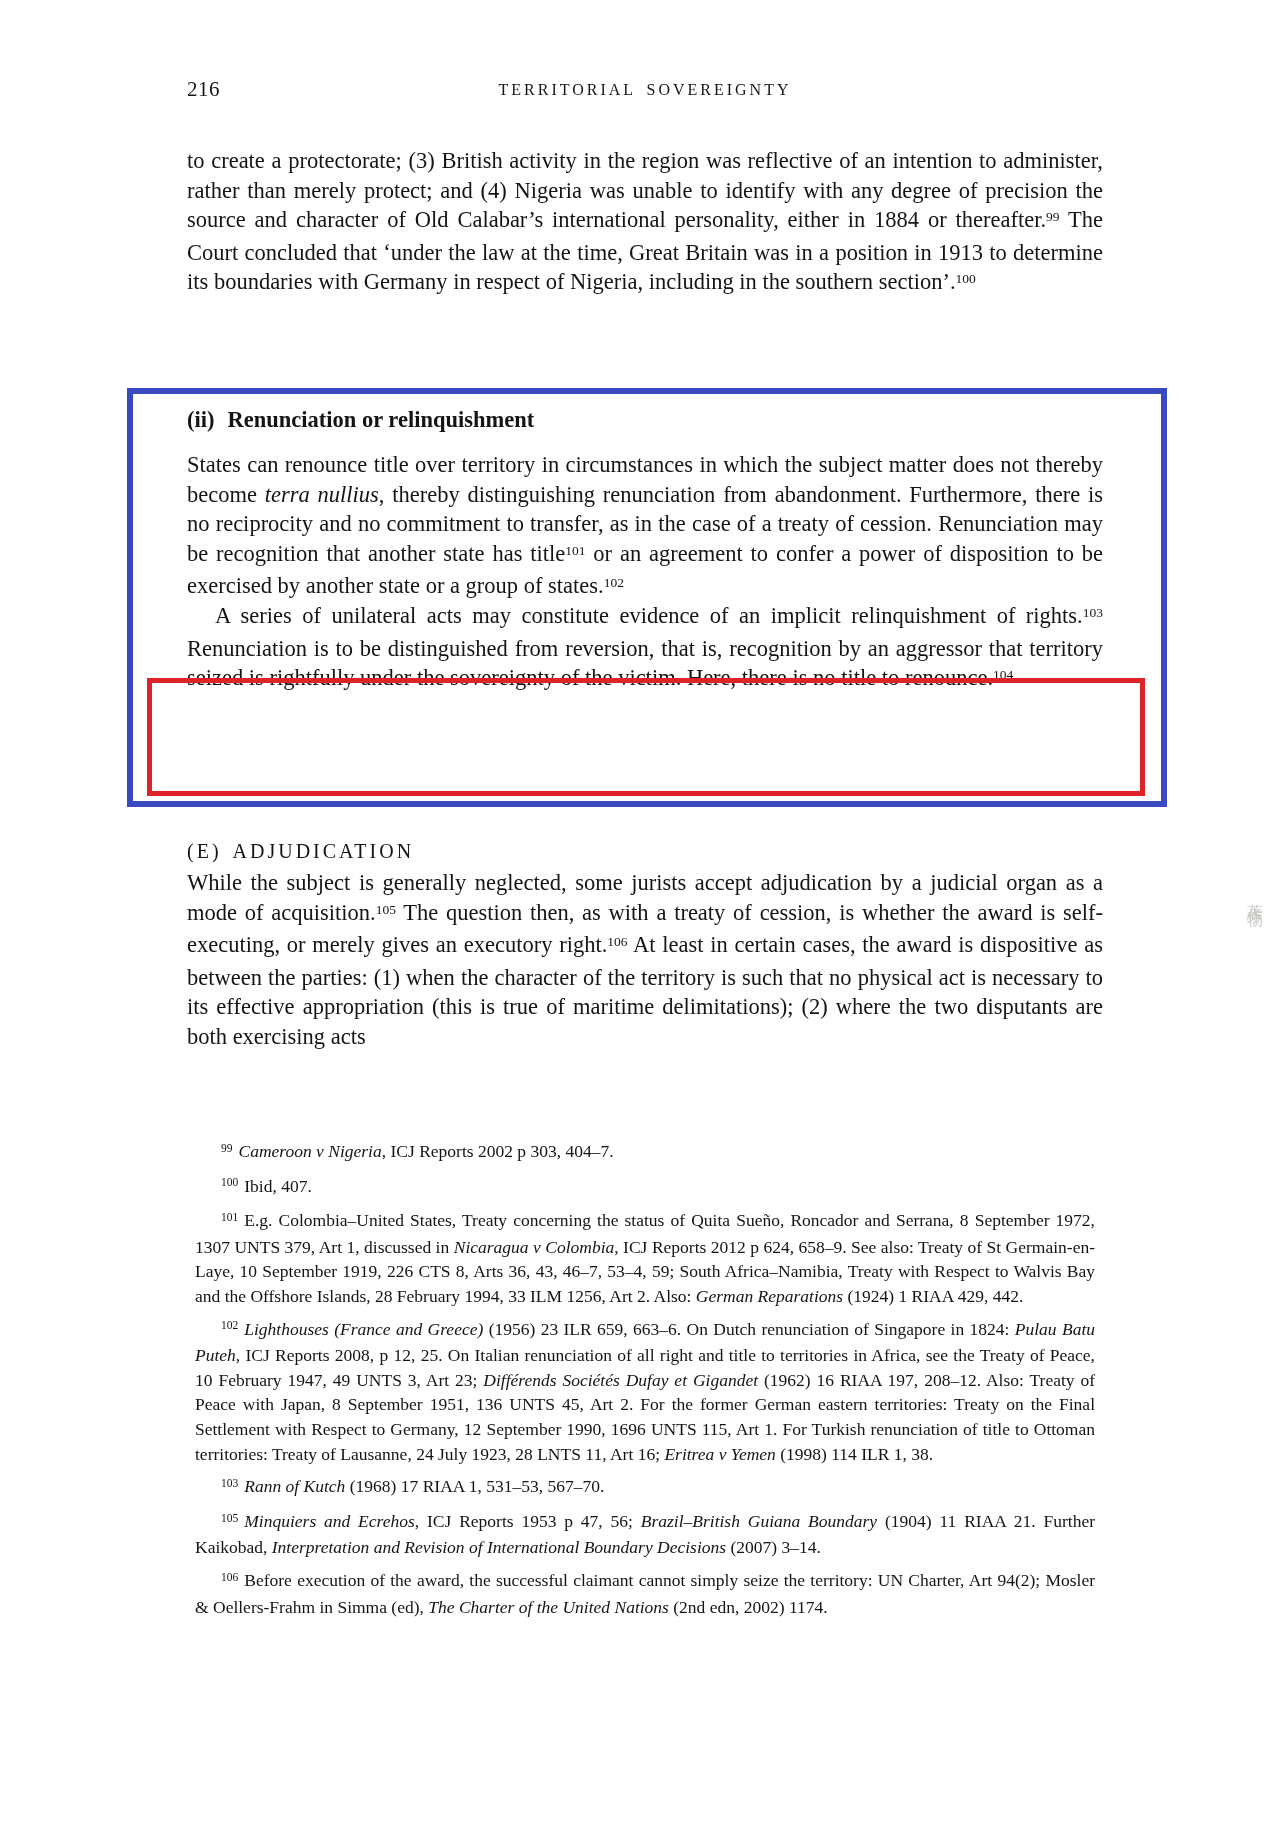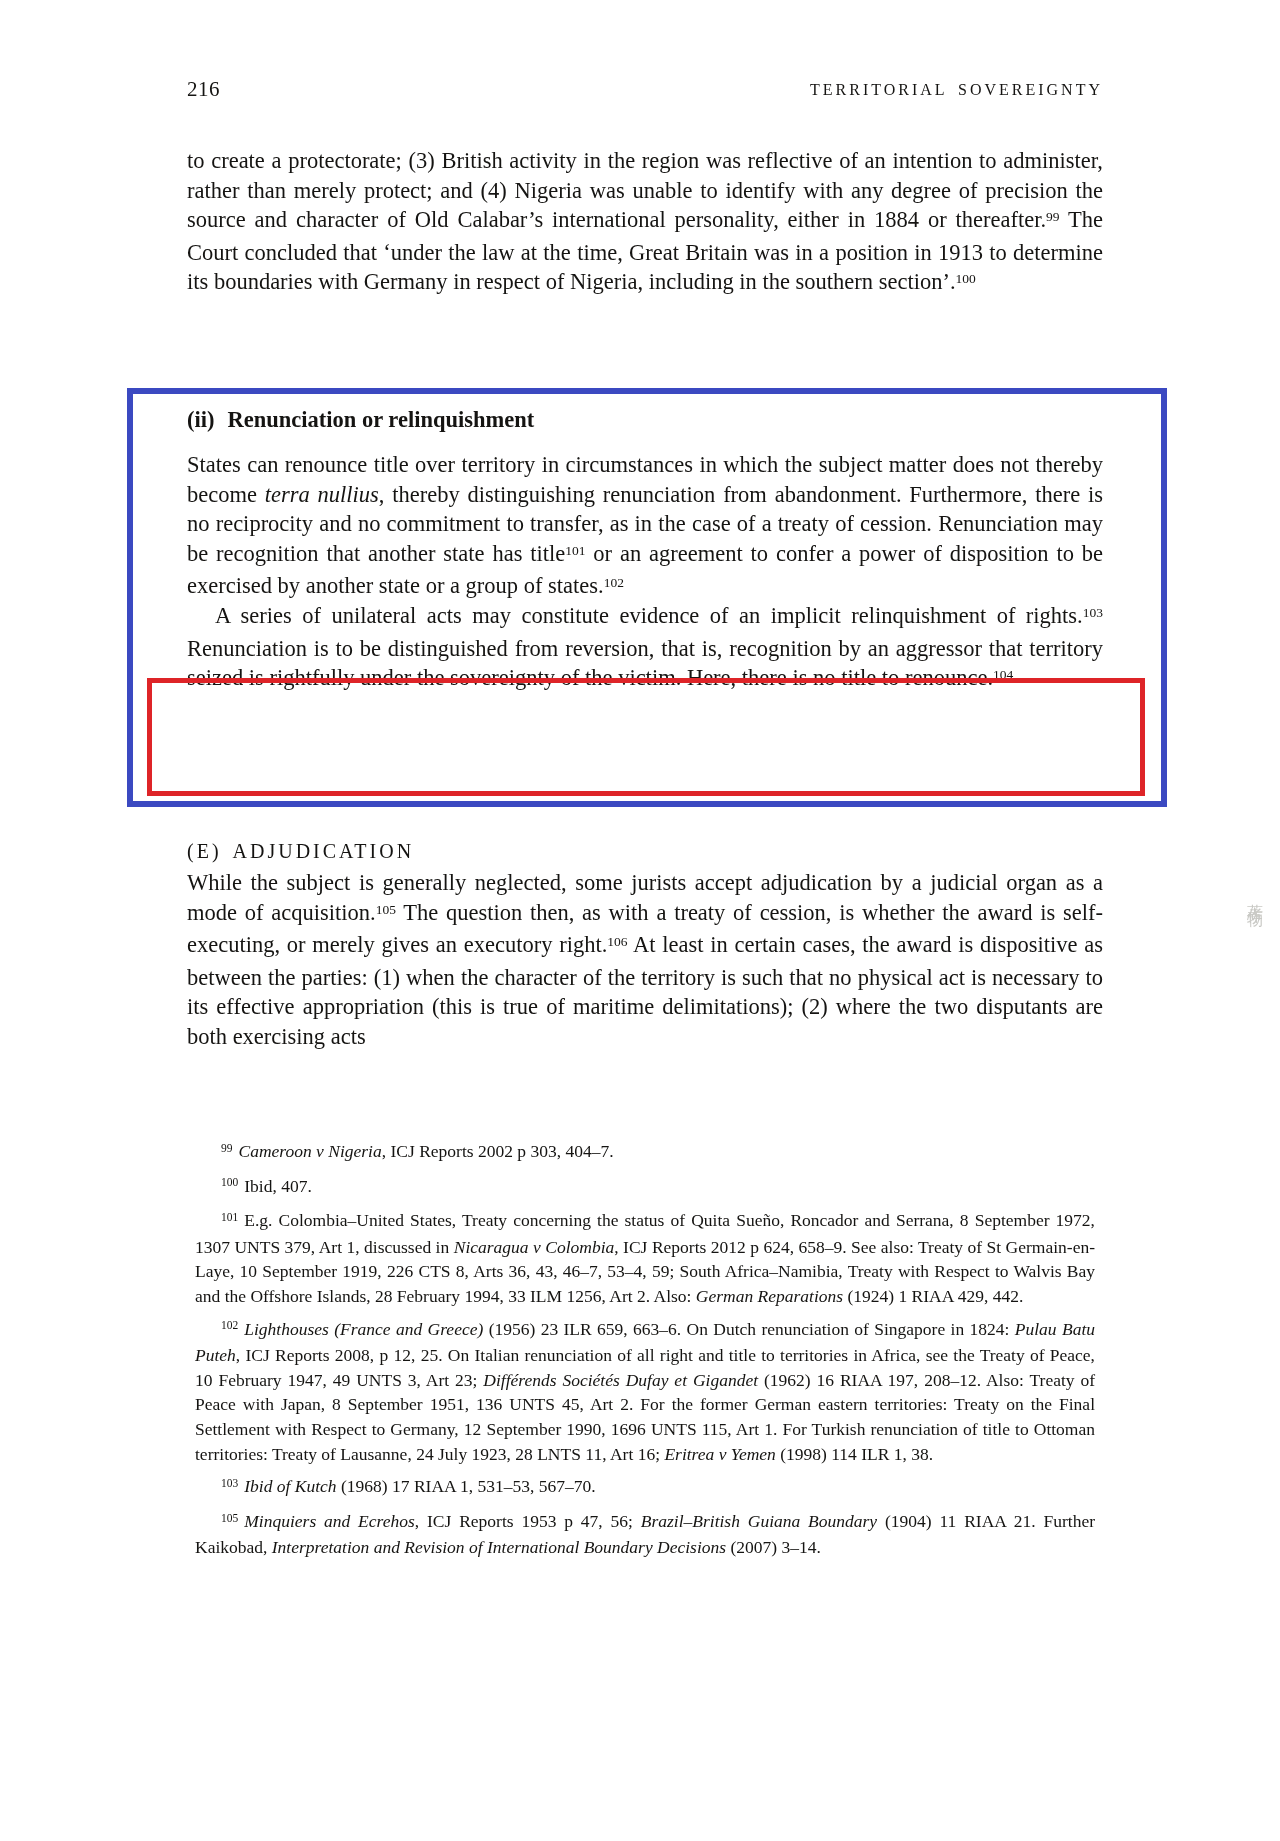--- a/index.html
+++ b/index.html
@@ -19,21 +19,21 @@
     left: 187px;
     top: 77px;
     font-size: 21px;
     letter-spacing: 0.5px;
   }
   .running-header {
     position: absolute;
     left: 187px;
     width: 916px;
     top: 81px;
-    text-align: right;
+    text-align: center;
     font-size: 16px;
     letter-spacing: 3px;
     word-spacing: 4px;
   }
   
   .bodytext {
     position: absolute;
     left: 187px;
     width: 916px;
     font-size: 22.5px;
@@ -145,19 +145,20 @@
 
   <h3 class="heading sec-e"><span class="sec-label">(E)</span><span>ADJUDICATION</span></h3>
 
   <p class="bodytext para-adjud">While the subject is generally neglected, some jurists accept adjudication by a judicial organ as a mode of acquisition.<sup>105</sup> The question then, as with a treaty of cession, is whether the award is self-executing, or merely gives an executory right.<sup>106</sup> At least in certain cases, the award is dispositive as between the parties: (1) when the character of the territory is such that no physical act is necessary to its effective appropriation (this is true of maritime delimitations); (2) where the two disputants are both exercising acts</p>
 
   <div class="footnotes">
     <p class="footnote"><sup class="fn-num">99</sup><span class="fn-body"><i>Cameroon v Nigeria</i>, ICJ Reports 2002 p 303, 404–7.</span></p>
     <p class="footnote"><sup class="fn-num">100</sup><span class="fn-body">Ibid, 407.</span></p>
     <p class="footnote"><sup class="fn-num">101</sup><span class="fn-body">E.g. Colombia–United States, Treaty concerning the status of Quita Sueño, Roncador and Serrana, 8 September 1972, 1307 UNTS 379, Art 1, discussed in <i>Nicaragua v Colombia</i>, ICJ Reports 2012 p 624, 658–9. See also: Treaty of St Germain-en-Laye, 10 September 1919, 226 CTS 8, Arts 36, 43, 46–7, 53–4, 59; South Africa–Namibia, Treaty with Respect to Walvis Bay and the Offshore Islands, 28 February 1994, 33 ILM 1256, Art 2. Also: <i>German Reparations</i> (1924) 1 RIAA 429, 442.</span></p>
     <p class="footnote"><sup class="fn-num">102</sup><span class="fn-body"><i>Lighthouses (France and Greece)</i> (1956) 23 ILR 659, 663–6. On Dutch renunciation of Singapore in 1824: <i>Pulau Batu Puteh</i>, ICJ Reports 2008, p 12, 25. On Italian renunciation of all right and title to territories in Africa, see the Treaty of Peace, 10 February 1947, 49 UNTS 3, Art 23; <i>Différends Sociétés Dufay et Gigandet</i> (1962) 16 RIAA 197, 208–12. Also: Treaty of Peace with Japan, 8 September 1951, 136 UNTS 45, Art 2. For the former German eastern territories: Treaty on the Final Settlement with Respect to Germany, 12 September 1990, 1696 UNTS 115, Art 1. For Turkish renunciation of title to Ottoman territories: Treaty of Lausanne, 24 July 1923, 28 LNTS 11, Art 16; <i>Eritrea v Yemen</i> (1998) 114 ILR 1, 38.</span></p>
-    <p class="footnote"><sup class="fn-num">103</sup><span class="fn-body"><i>Ibid of Kutch</i> (1968) 17 RIAA 1, 531–53, 567–70.</span></p>
+    <p class="footnote"><sup class="fn-num">103</sup><span class="fn-body"><i>Rann of Kutch</i> (1968) 17 RIAA 1, 531–53, 567–70.</span></p>
     <p class="footnote"><sup class="fn-num">105</sup><span class="fn-body"><i>Minquiers and Ecrehos</i>, ICJ Reports 1953 p 47, 56; <i>Brazil–British Guiana Boundary</i> (1904) 11 RIAA 21. Further Kaikobad, <i>Interpretation and Revision of International Boundary Decisions</i> (2007) 3–14.</span></p>
+    <p class="footnote"><sup class="fn-num">106</sup><span class="fn-body">Before execution of the award, the successful claimant cannot simply seize the territory: UN Charter, Art 94(2); Mosler &amp; Oellers-Frahm in Simma (ed), <i>The Charter of the United Nations</i> (2nd edn, 2002) 1174.</span></p>
   </div>
 
   <div class="watermark" style="color: rgb(201, 201, 197);">著作物</div>
 
 </div>
 
 </body></html>

